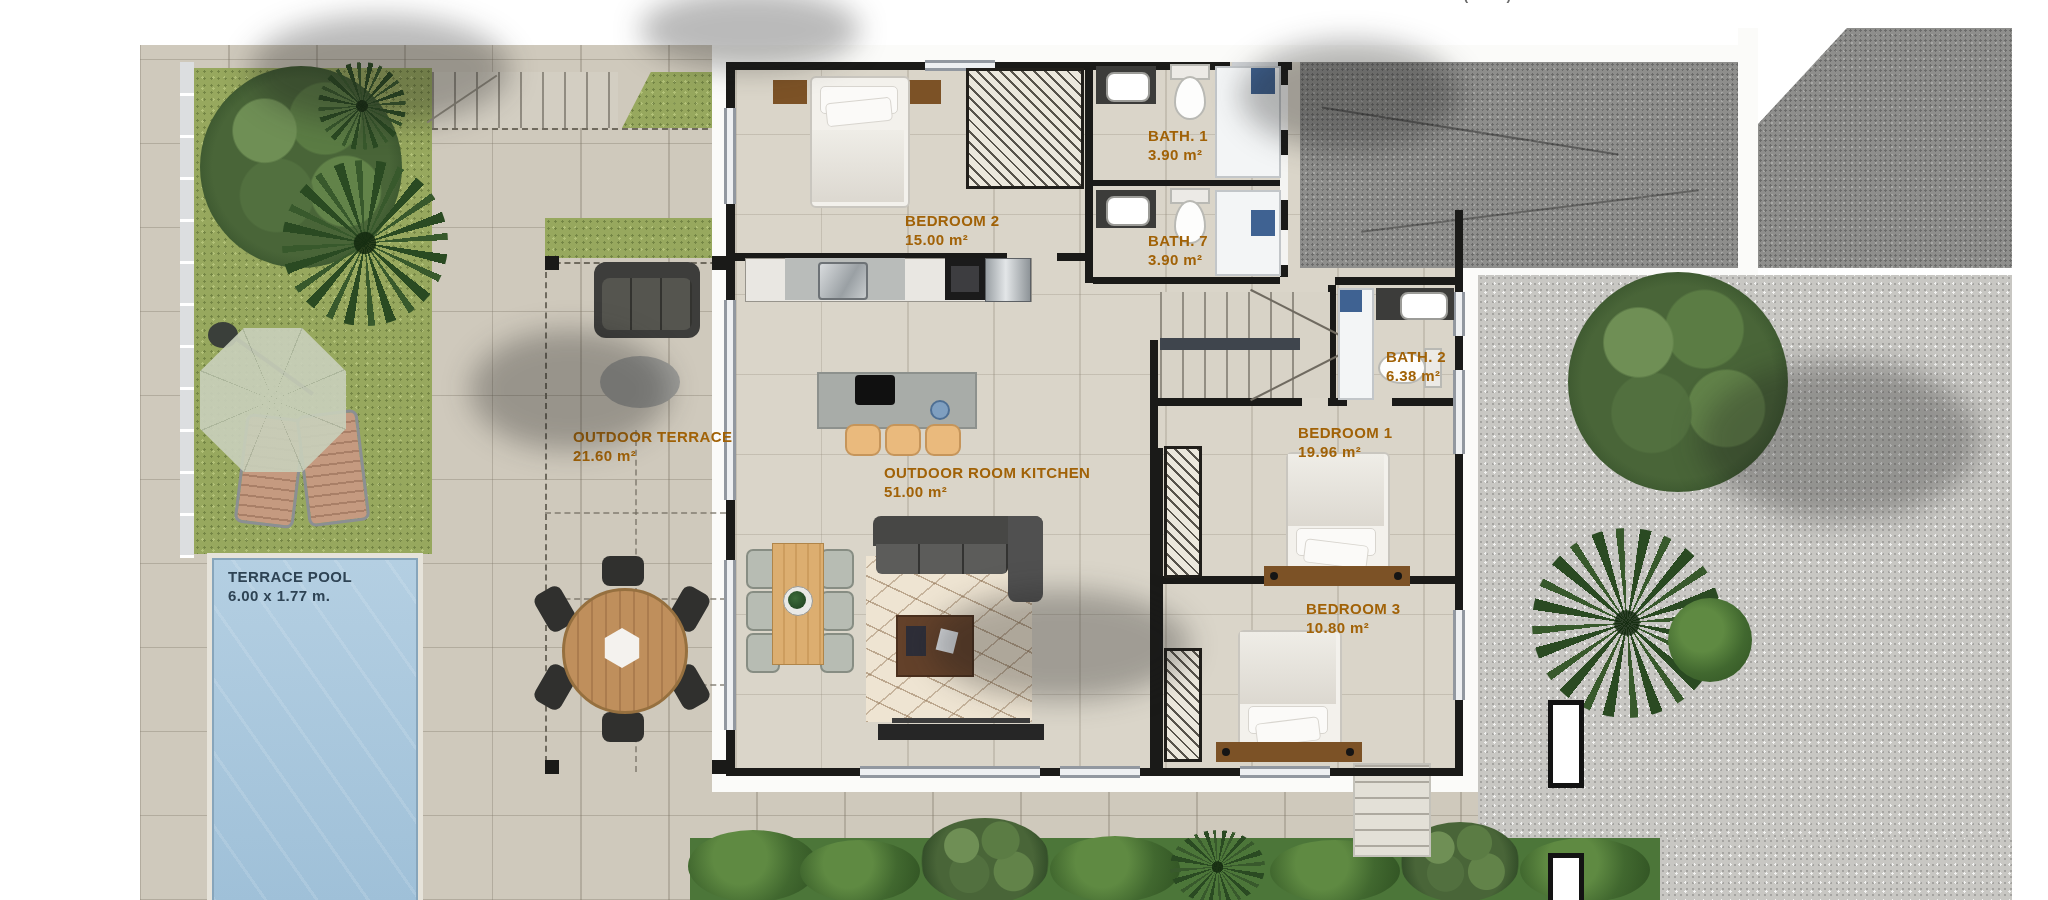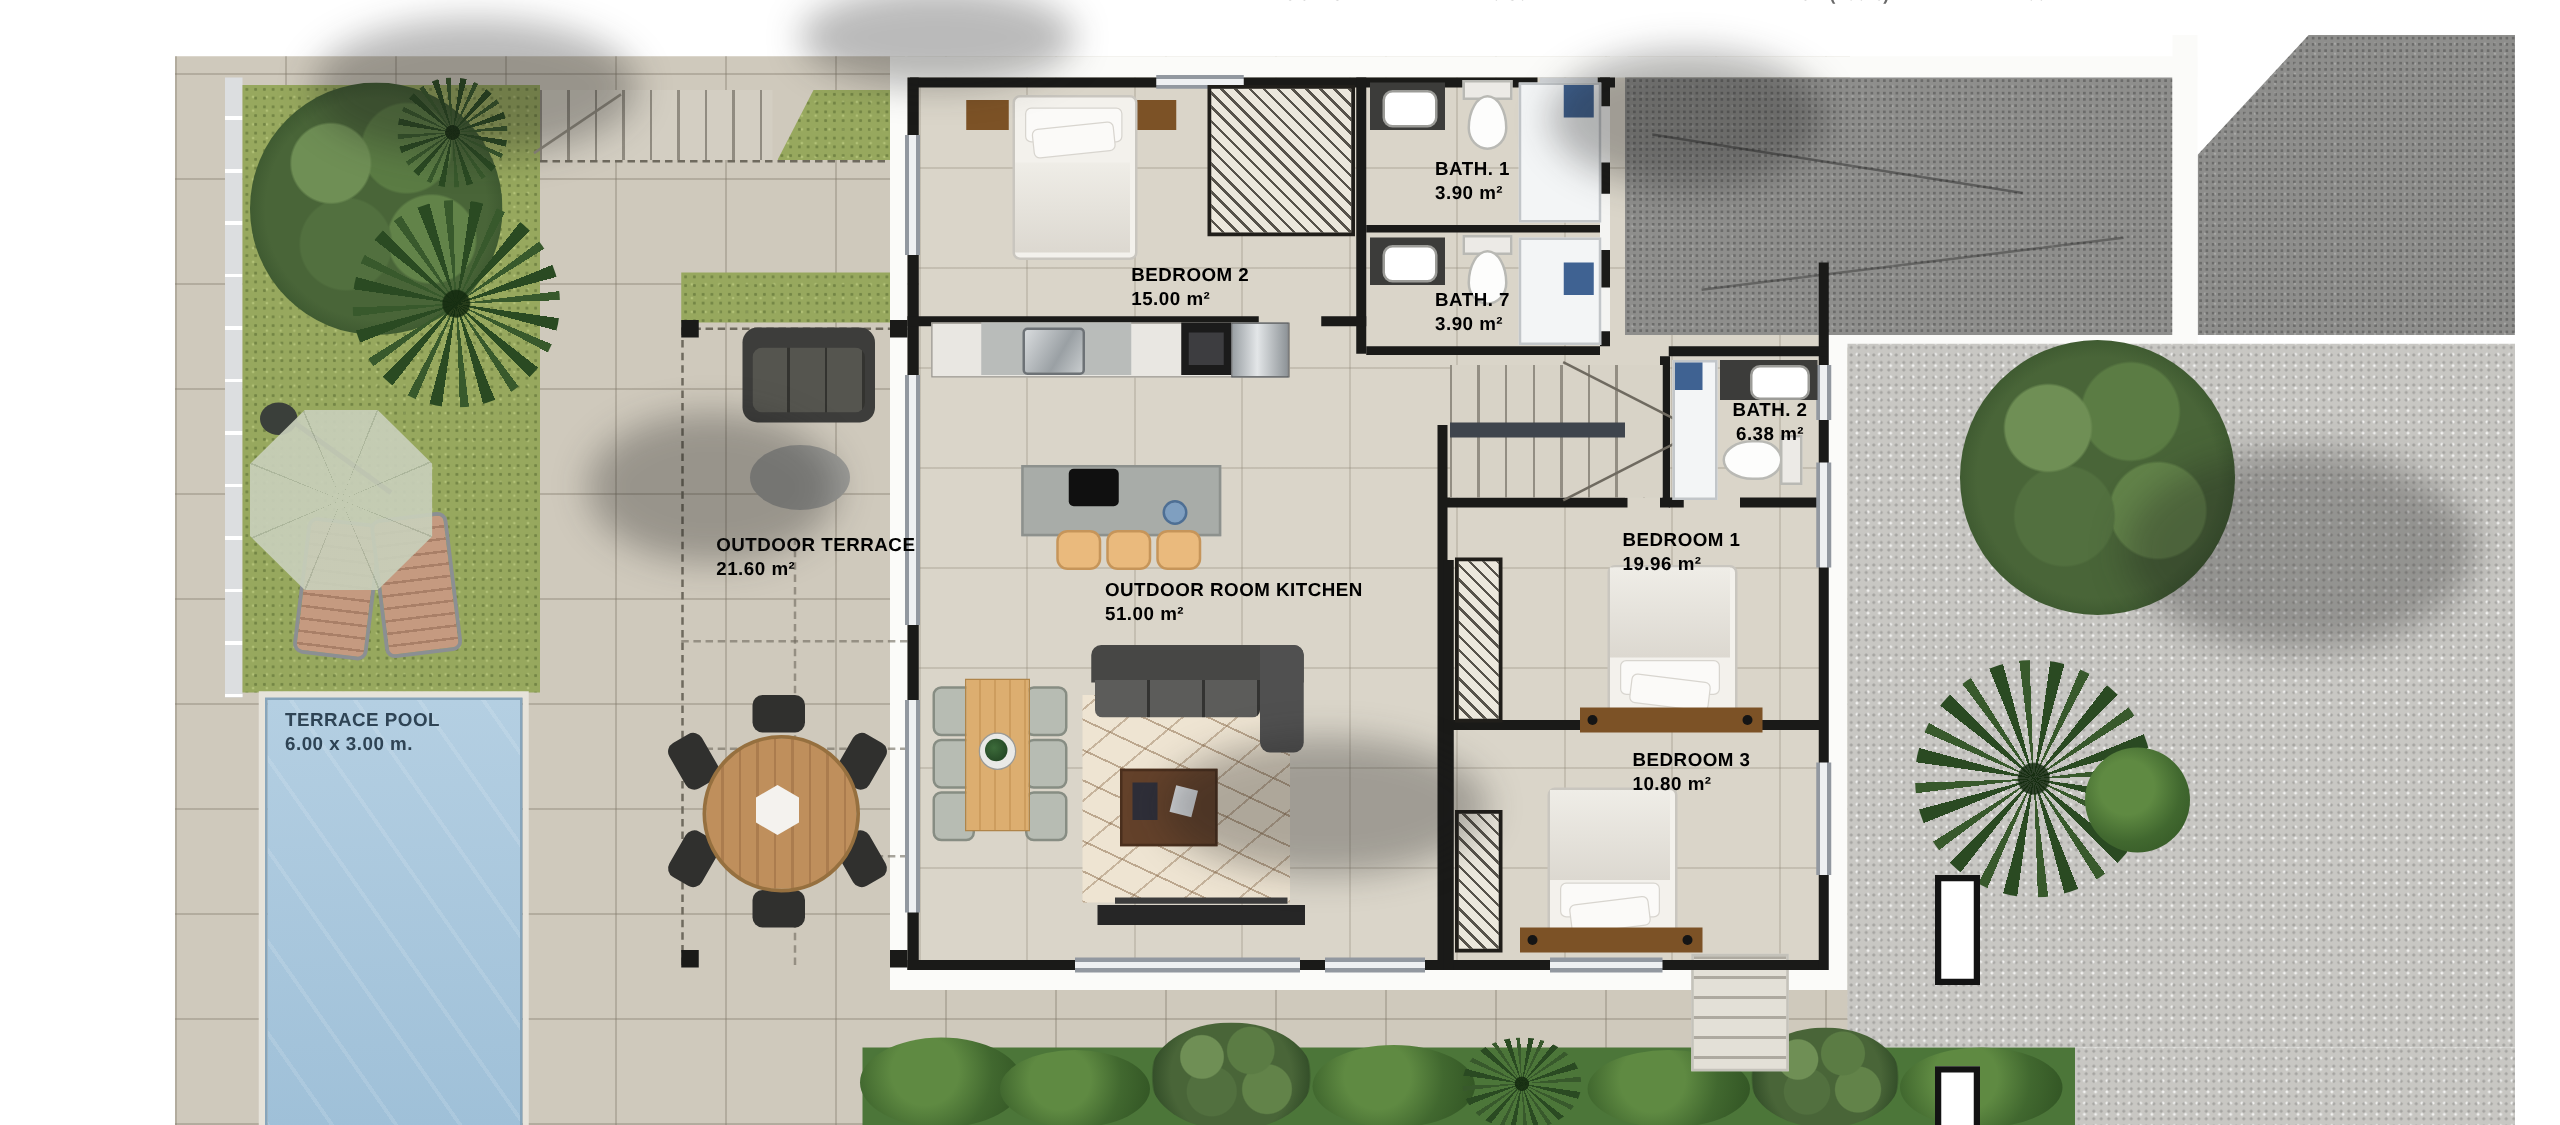--- a/index.html
+++ b/index.html
@@ -52,21 +52,21 @@
   .basin{background:#ffffff;border:2px solid #9c9c98;border-radius:8px;}
   .showerBox{background:#f3f5f6;border:2px solid #c2c6c9;}
   .blue{background:#3f6292;}
   .bed{background:#f3f1ec;border:2px solid #c9c6bf;border-radius:6px;}
   .pillow{background:#fbfaf8;border:1.5px solid #d8d5cf;border-radius:5px;}
   .duvet{background:linear-gradient(180deg,#efede7,#dcd8d0);}
   .wood{background:#7c5226;}
   .stairsTx{background-color:#d8d3c7;background-image:repeating-linear-gradient(90deg, rgba(90,85,75,.55) 0 2px, transparent 2px 22px);}
   .stepsH{background-color:#e3e0d7;background-image:repeating-linear-gradient(180deg, rgba(120,115,105,.5) 0 2px, transparent 2px 16px);}
   .lounger{background:repeating-linear-gradient(180deg,#c59a80 0 8px,#a97f67 8px 10px);border:3px solid #8b8f93;border-radius:8px;}
-  .lbl{font-weight:600;font-size:15px;line-height:1.25;color:#000000;letter-spacing:.4px;white-space:nowrap;}
+  .lbl{font-weight:600;font-size:15px;line-height:1.25;color:#a16207;letter-spacing:.4px;white-space:nowrap;}
   .lbl span{display:block;}
   .rug{background-color:#eee4d2;background-image:
     repeating-linear-gradient(25deg, rgba(139,108,76,.5) 0 1.5px, transparent 1.5px 22px),
     repeating-linear-gradient(-40deg, rgba(139,108,76,.4) 0 1.5px, transparent 1.5px 28px);}
   .fragment{position:absolute;top:-13px;font-size:14px;font-weight:600;color:#6a6a6a;letter-spacing:.5px;white-space:nowrap;}
 </style>
 </head>
 <body>
 
 <div id="stage">
@@ -293,21 +293,21 @@
     <span>15.00 m²</span>
   </div>
   <div class="abs lbl" style="left:1148px;top:127px;">
     <span>BATH. 1</span>
     <span>3.90 m²</span>
   </div>
   <div class="abs lbl" style="left:1148px;top:232px;">
     <span>BATH. 7</span>
     <span>3.90 m²</span>
   </div>
-  <div class="abs lbl" style="left:1386px;top:320px;text-align:center;">
+  <div class="abs lbl" style="left:1386px;top:348px;">
     <span>BATH. 2</span>
     <span>6.38 m²</span>
   </div>
   <div class="abs lbl" style="left:1298px;top:424px;">
     <span>BEDROOM 1</span>
     <span>19.96 m²</span>
   </div>
   <div class="abs lbl" style="left:1306px;top:600px;">
     <span>BEDROOM 3</span>
     <span>10.80 m²</span>
@@ -315,21 +315,21 @@
   <div class="abs lbl" style="left:573px;top:428px;">
     <span>OUTDOOR TERRACE</span>
     <span>21.60 m²</span>
   </div>
   <div class="abs lbl" style="left:884px;top:464px;">
     <span>OUTDOOR ROOM KITCHEN</span>
     <span>51.00 m²</span>
   </div>
   <div class="abs lbl" style="left:228px;top:568px;color:#2e4354;">
     <span>TERRACE POOL</span>
-    <span>6.00 x 3.00 m.</span>
+    <span>6.00 x 1.77 m.</span>
   </div>
 
   <div class="abs shadow" style="left:250px;top:15px;width:260px;height:110px;"></div>
   <div class="abs shadow" style="left:640px;top:-10px;width:220px;height:80px;"></div>
   <div class="abs shadow" style="left:470px;top:330px;width:200px;height:120px;"></div>
   <div class="abs shadow" style="left:930px;top:590px;width:260px;height:110px;"></div>
   <div class="abs shadow" style="left:1240px;top:40px;width:220px;height:110px;"></div>
   <div class="abs shadow" style="left:1700px;top:360px;width:280px;height:160px;"></div>
 
   <div class="abs" style="left:0;top:0;width:2048px;height:7px;overflow:hidden;background:transparent;">

